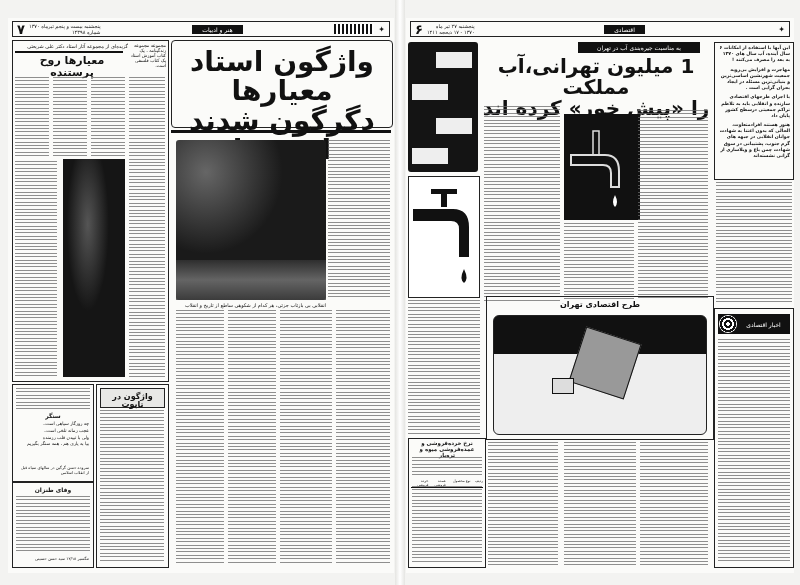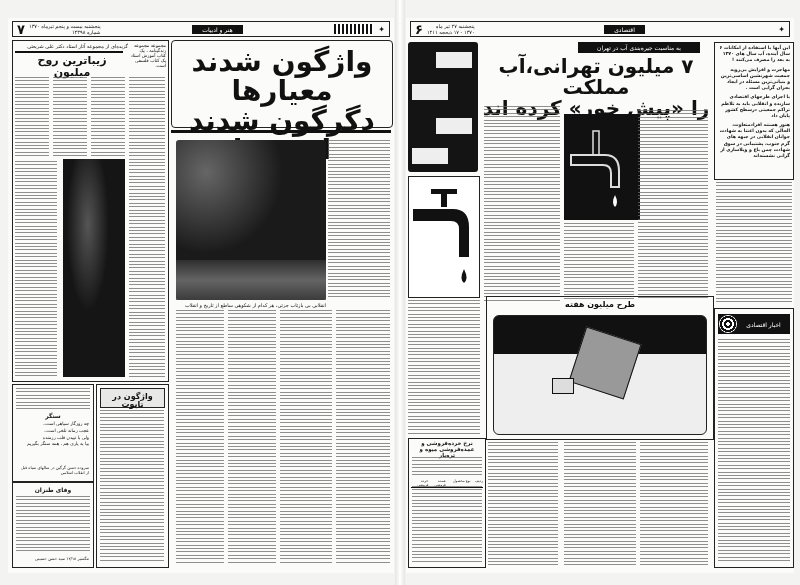--- a/index.html
+++ b/index.html
@@ -29,41 +29,41 @@
   <div class="header">
     <span class="logo">✦</span>
     <span class="bars"></span>
     <span class="section">هنر و ادبیات</span>
     <span class="txt" style="font-size:5px;"><span>پنجشنبه بیست و پنجم تیرماه ۱۳۷۰</span><br><span>شماره ۱۴۳۹۸</span></span>
     <span class="num">۷</span>
   </div>
 
   <div class="box" style="left:163px;top:22px;width:220px;height:86px;border-width:1px;border-radius:4px;">
     <div class="headline" style="right:6px;top:6px;width:208px;font-size:28px;">
-      <div>واژگون شدند معیارها</div>
+      <div>واژگون استاد معیارها</div>
       <div>دگرگون شدند ارزشها</div>
     </div>
   </div>
   <div class="rule" style="left:163px;top:112px;width:220px;height:3px;"></div>
 
   <div class="darkimg" style="left:168px;top:122px;width:150px;height:160px;border-radius:3px;background:radial-gradient(ellipse at 20% 20%,#666,#1a1a1a 45%),#151515;">
     <div style="position:absolute;left:0;right:0;bottom:0;height:40px;background:linear-gradient(180deg,#333,#777 50%,#444);opacity:.8;"></div>
   </div>
   <div class="col" style="left:320px;top:122px;width:62px;height:160px;"></div>
   <div class="txt" style="position:absolute;left:168px;top:284px;width:150px;font-size:5px;">انقلابی بی بازتاب جزئی، هر کدام از شکوهی ساطع از تاریخ و انقلاب</div>
 
   <div class="col" style="left:168px;top:292px;width:48px;height:255px;"></div>
   <div class="col" style="left:220px;top:292px;width:48px;height:255px;"></div>
   <div class="col" style="left:272px;top:292px;width:52px;height:255px;"></div>
   <div class="col" style="left:328px;top:292px;width:54px;height:255px;"></div>
 
   <div class="box" style="left:4px;top:22px;width:155px;height:340px;">
     <div class="txt" style="position:absolute;right:40px;top:2px;width:110px;font-size:5px;">گزیده‌ای از مجموعه آثار استاد دکتر علی شریعتی</div>
     <div class="rule" style="left:2px;top:10px;width:108px;height:2px;"></div>
-    <div class="headline" style="right:42px;top:14px;width:108px;font-size:11px;">زیباترین روح میلیون</div>
+    <div class="headline" style="right:42px;top:14px;width:108px;font-size:11px;">معیارها روح پرستنده</div>
     <div class="txt" style="position:absolute;right:2px;top:2px;width:36px;font-size:4.5px;">مجموعه مجموعه زندگینامه ، یک کتاب آموزش استاد یک کتاب فلسفی است.</div>
     <div class="col" style="left:2px;top:36px;width:34px;height:80px;"></div>
     <div class="col" style="left:40px;top:36px;width:34px;height:80px;"></div>
     <div class="col" style="left:78px;top:36px;width:34px;height:80px;"></div>
     <div class="col" style="left:116px;top:36px;width:36px;height:300px;"></div>
     <div class="col" style="left:2px;top:120px;width:42px;height:215px;"></div>
     <div class="darkimg" style="left:50px;top:118px;width:62px;height:218px;background:radial-gradient(ellipse at 40% 30%,#555,#151515 40%);"></div>
   </div>
 
   <div class="box" style="left:4px;top:366px;width:80px;height:96px;">
@@ -93,21 +93,21 @@
 <div class="page right">
   <div class="header">
     <span class="logo">✦</span>
     <span class="section">اقتصادی</span>
     <span class="txt" style="font-size:5px;"><span>پنجشنبه ۲۷ تیر ماه</span><br><span>۱۳۷۰ - ۱۷ ذیحجه ۱۴۱۱</span></span>
     <span class="num">۶</span>
   </div>
 
   <div style="position:absolute;left:172px;top:24px;width:122px;height:11px;background:#111;color:#fff;font-size:6px;text-align:center;direction:rtl;line-height:11px;">به مناسبت جیره‌بندی آب در تهران</div>
   <div class="headline" style="left:75px;top:38px;width:230px;font-size:20px;">
-    <div>۷ میلیون تهرانی،آب مملکت</div>
+    <div>1 میلیون تهرانی،آب مملکت</div>
     <div>را «پیش خور» کرده اند !</div>
   </div>
 
   <div class="darkimg" style="left:2px;top:24px;width:70px;height:130px;border-radius:3px;">
     <div style="position:absolute;right:6px;top:10px;width:36px;height:16px;background:#eee;"></div>
     <div style="position:absolute;left:4px;top:42px;width:36px;height:16px;background:#eee;"></div>
     <div style="position:absolute;right:6px;top:76px;width:36px;height:16px;background:#eee;"></div>
     <div style="position:absolute;left:4px;top:106px;width:36px;height:16px;background:#eee;"></div>
   </div>
   <div class="box" style="left:2px;top:158px;width:70px;height:120px;background:#fff;">
@@ -124,21 +124,21 @@
     <svg width="64" height="94" viewBox="0 0 64 94">
       <path d="M4 38 H38 Q52 38 52 54 V70 H44 V56 Q44 48 36 48 H4 Z" fill="none" stroke="#ddd" stroke-width="2"></path>
       <rect x="26" y="14" width="6" height="24" fill="none" stroke="#ddd" stroke-width="1.5"></rect>
       <path d="M48 78 Q44 86 48 90 Q52 86 48 78 Z" fill="#fff"></path>
     </svg>
   </div>
   <div class="col" style="left:158px;top:205px;width:70px;height:78px;"></div>
   <div class="col" style="left:232px;top:92px;width:70px;height:190px;"></div>
 
   <div class="box" style="left:80px;top:278px;width:226px;height:142px;">
-    <div class="headline" style="left:0;right:0;top:4px;font-size:8px;">طرح میلیون هفته</div>
+    <div class="headline" style="left:0;right:0;top:4px;font-size:8px;">طرح اقتصادی تهران</div>
     <div style="position:absolute;left:6px;top:18px;width:212px;height:118px;border:1px solid #222;border-radius:6px;background:linear-gradient(180deg,#111 0 32%,#eee 32%);">
       <div style="position:absolute;left:82px;top:18px;width:56px;height:56px;background:#999;transform:rotate(18deg);border:1px solid #111;"></div>
       <div style="position:absolute;left:58px;top:62px;width:20px;height:14px;background:#ddd;border:1px solid #111;"></div>
     </div>
   </div>
 
   <div class="col" style="left:82px;top:424px;width:70px;height:125px;"></div>
   <div class="col" style="left:158px;top:424px;width:72px;height:125px;"></div>
   <div class="col" style="left:234px;top:424px;width:68px;height:125px;"></div>
 

